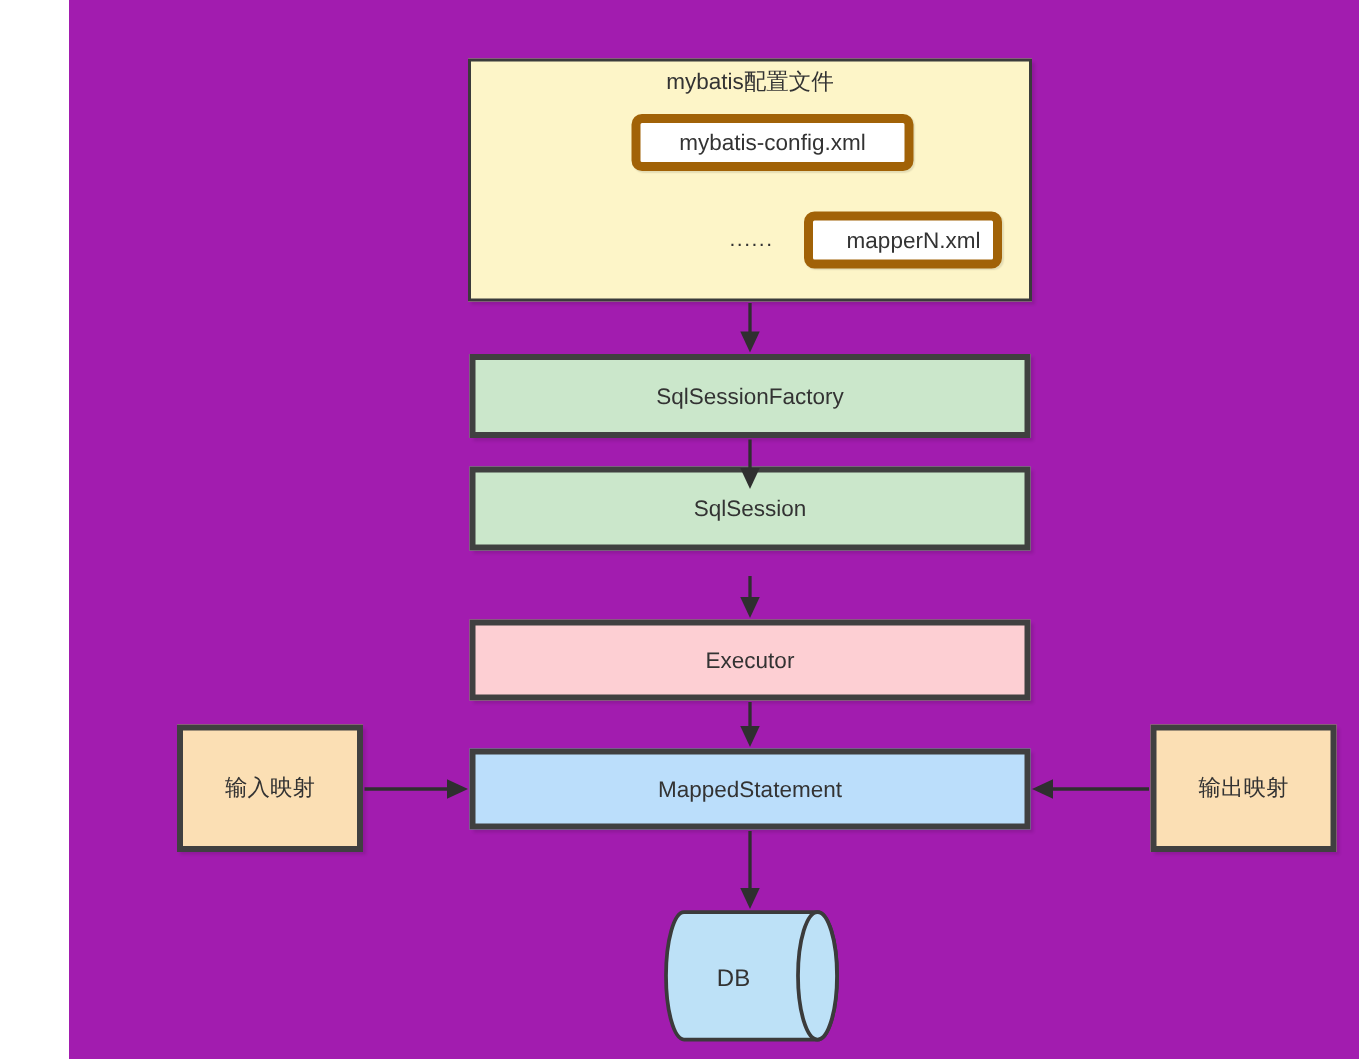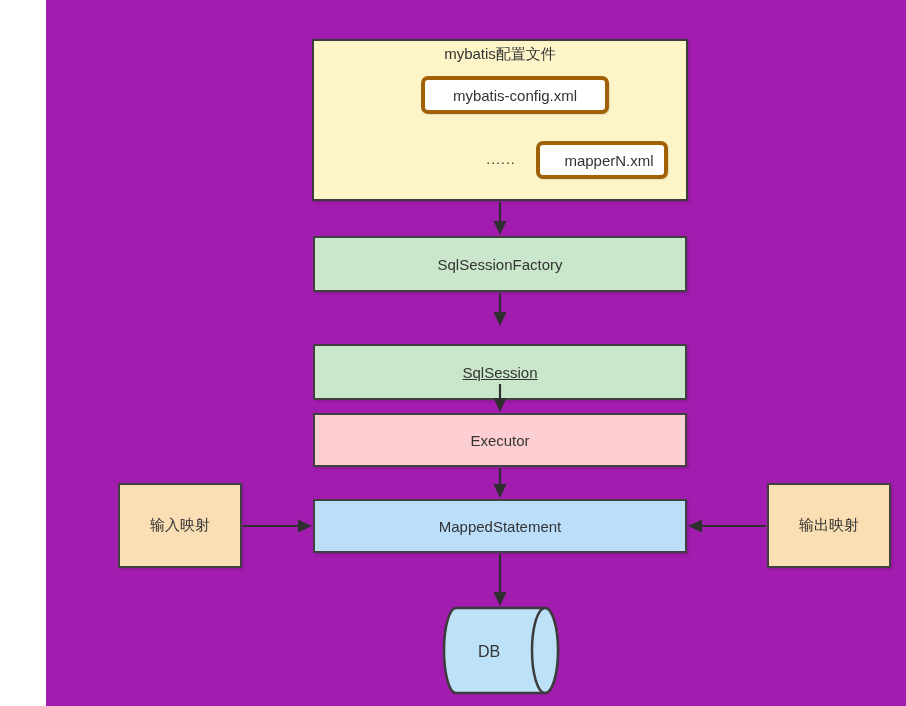--- a/index.html
+++ b/index.html
@@ -11,21 +11,21 @@
   .canvas {
     position: relative;
     width: 906px;
     height: 706px;
     background: #a21caf;
     overflow: hidden;
     margin-left: 46px;
   }
   .node {
     position: absolute;
-    border: 2px solid #404040;
+    border: 4px solid #404040;
     box-sizing: border-box;
     display: flex;
     align-items: center;
     justify-content: center;
     color: #333333;
     font-size: 15px;
     z-index: 1;
     box-shadow: 2px 2px 2px rgba(0,0,0,0.12);
   }
   .group {
@@ -41,21 +41,21 @@
     top: 4px;
     left: 0;
     width: 100%;
     text-align: center;
     font-size: 15px;
     color: #333333;
   }
   .white-box {
     position: absolute;
     background: #ffffff;
-    border: 4px solid #a16207;
+    border: 6px solid #a16207;
     border-radius: 7px;
     box-sizing: border-box;
     display: flex;
     align-items: center;
     justify-content: center;
     font-size: 15px;
     color: #333333;
     box-shadow: 1px 1px 1px rgba(0,0,0,0.10);
   }
   .ellipsis {
@@ -98,21 +98,21 @@
 
   <div class="group" style="left:266px; top:39px; width:376px; height:162px;">
     <div class="group-title">mybatis配置文件</div>
     <div class="white-box" style="left:107px; top:35px; width:188px; height:38px;">mybatis-config.xml</div>
     <div class="ellipsis" style="left:152px; top:110px; width:70px;">......</div>
     <div class="white-box" style="left:222px; top:100px; width:132px; height:38px;padding-left:14px;">mapperN.xml</div>
   </div>
 
   <div class="node green" style="left:267px; top:236px; width:374px; height:56px;">SqlSessionFactory</div>
 
-  <div class="node green" style="left:267px; top:344px; width:374px; height:56px;text-decoration:underline;">SqlSession</div>
+  <div class="node green" style="left:267px; top:311px; width:374px; height:56px;">SqlSession</div>
 
   <div class="node blue" style="left:267px; top:499px; width:374px; height:54px;">MappedStatement</div>
 
   <div class="node pink" style="left:267px; top:413px; width:374px; height:54px;">Executor</div>
 
   <div class="node orange" style="left:72px; top:483px; width:124px; height:85px;">输入映射</div>
 
   <div class="node orange" style="left:721px; top:483px; width:124px; height:85px;">输出映射</div>
 
 

